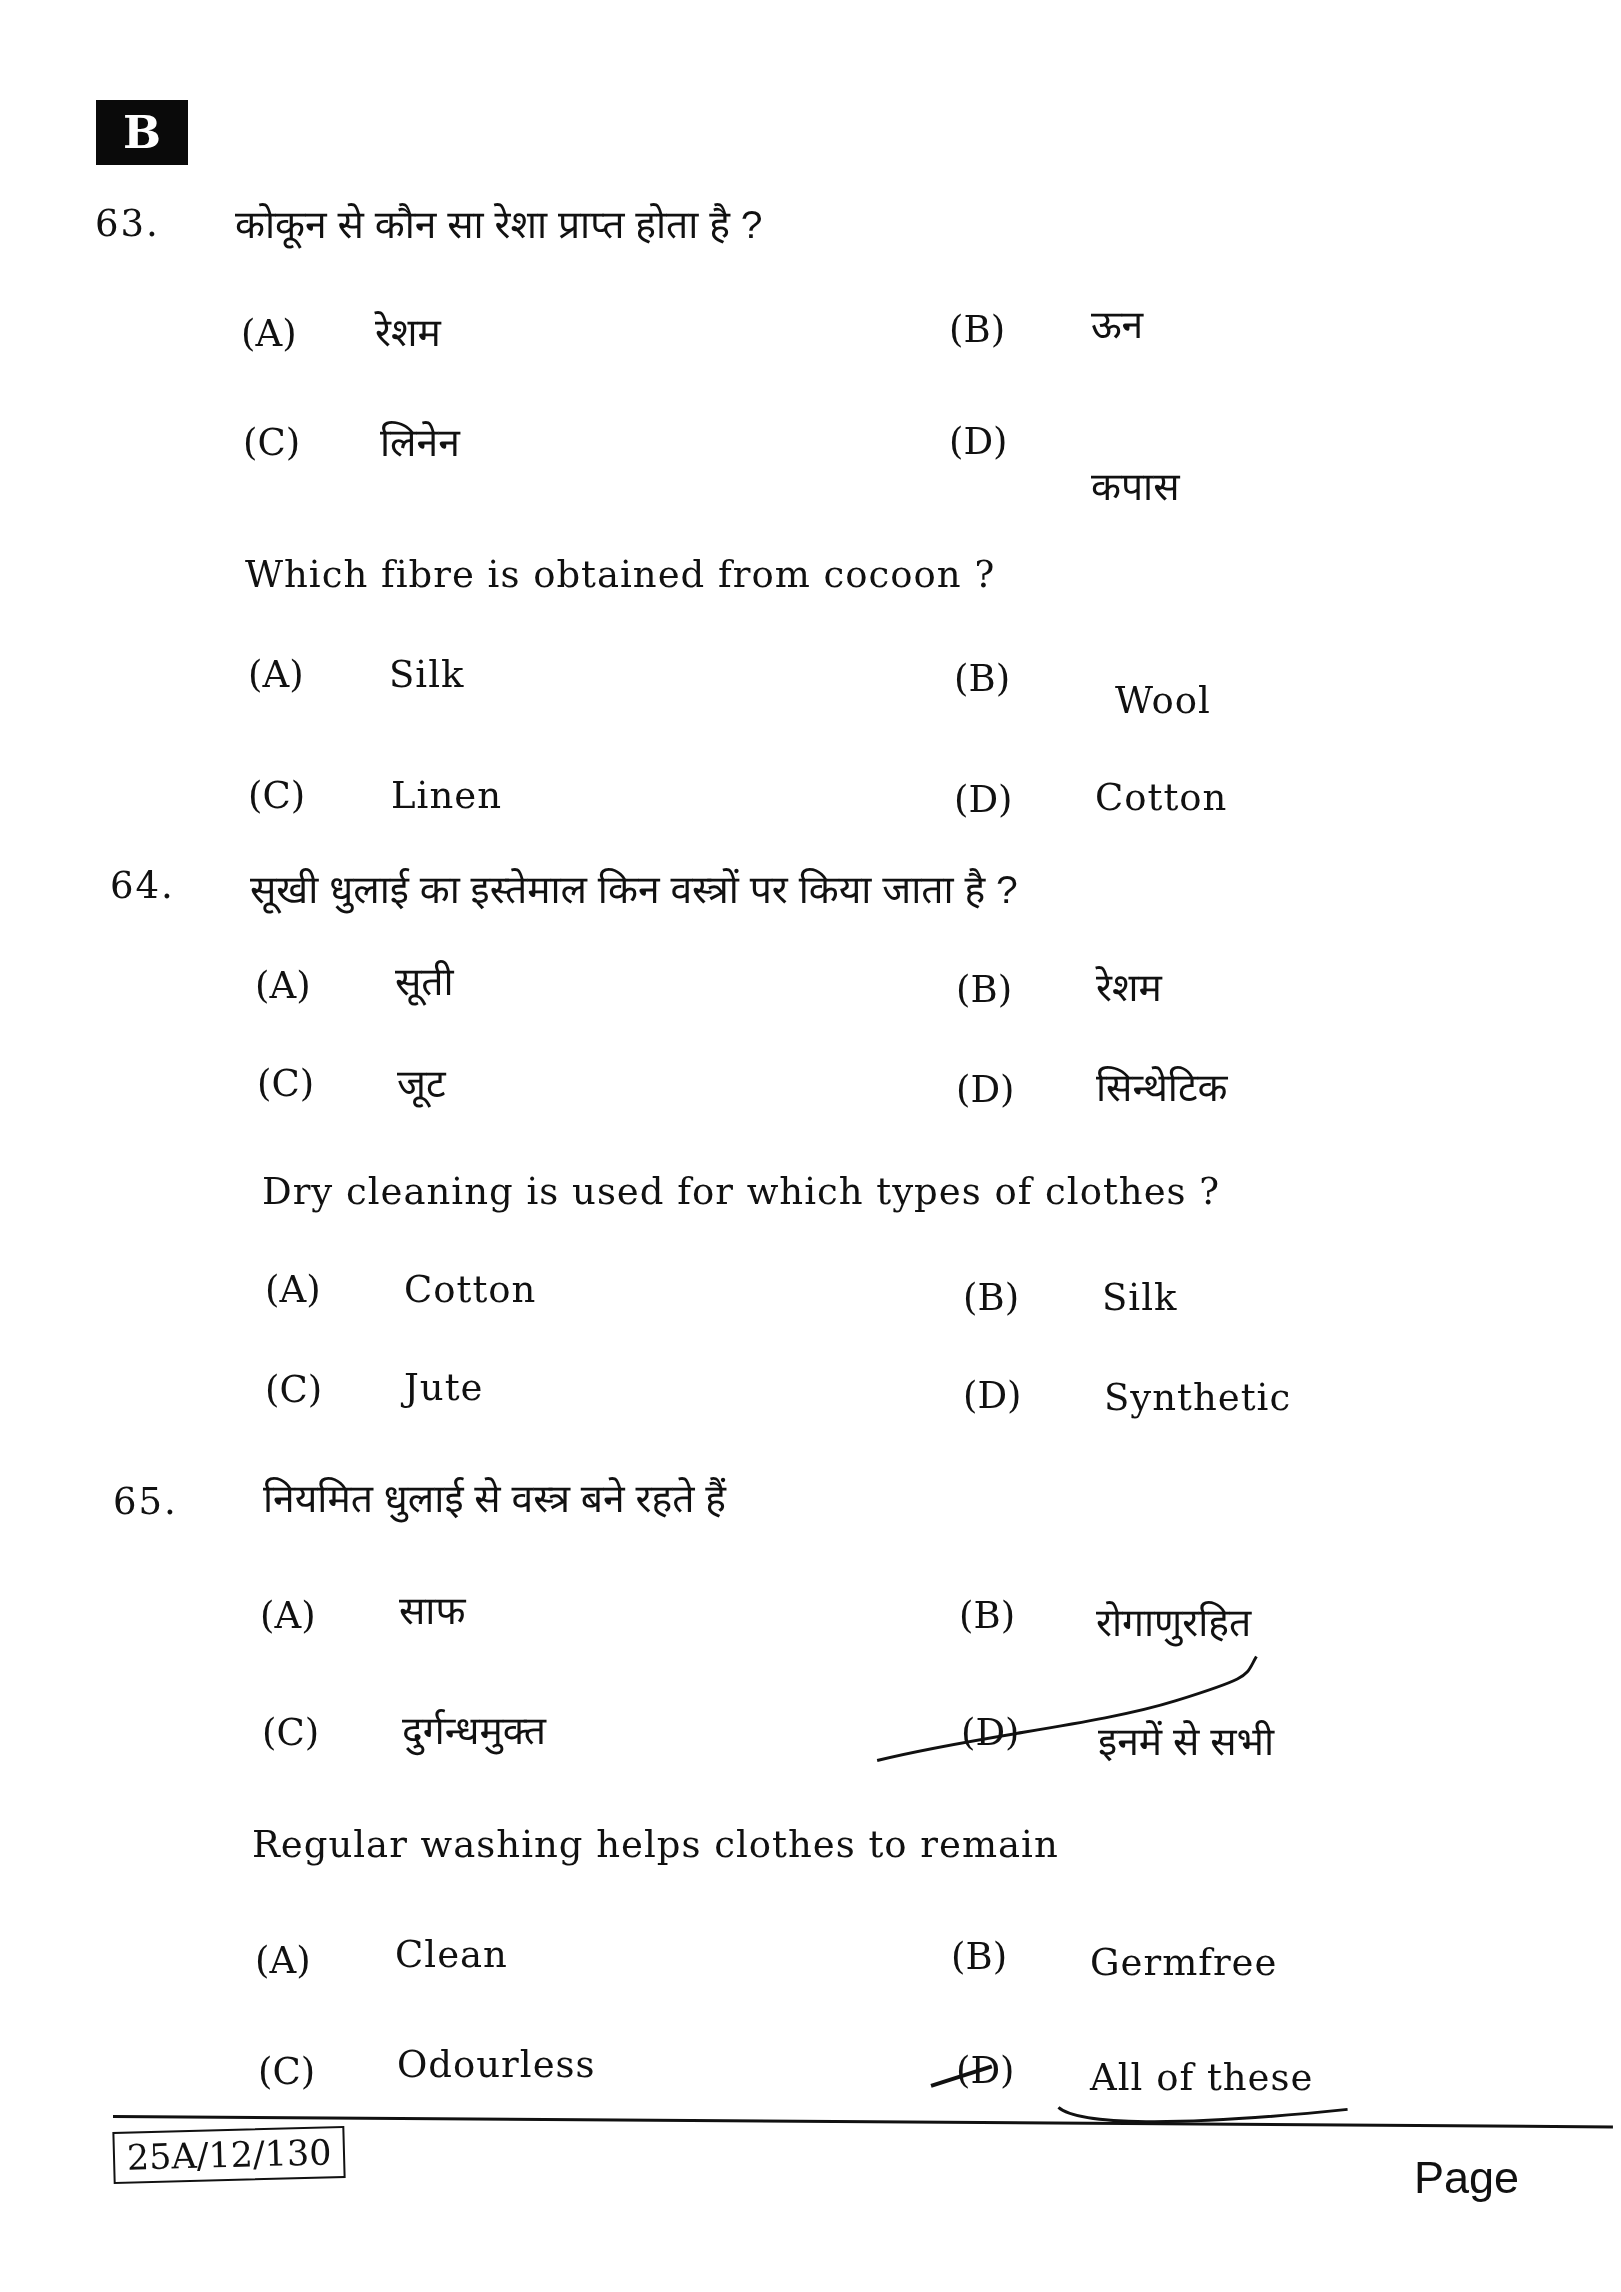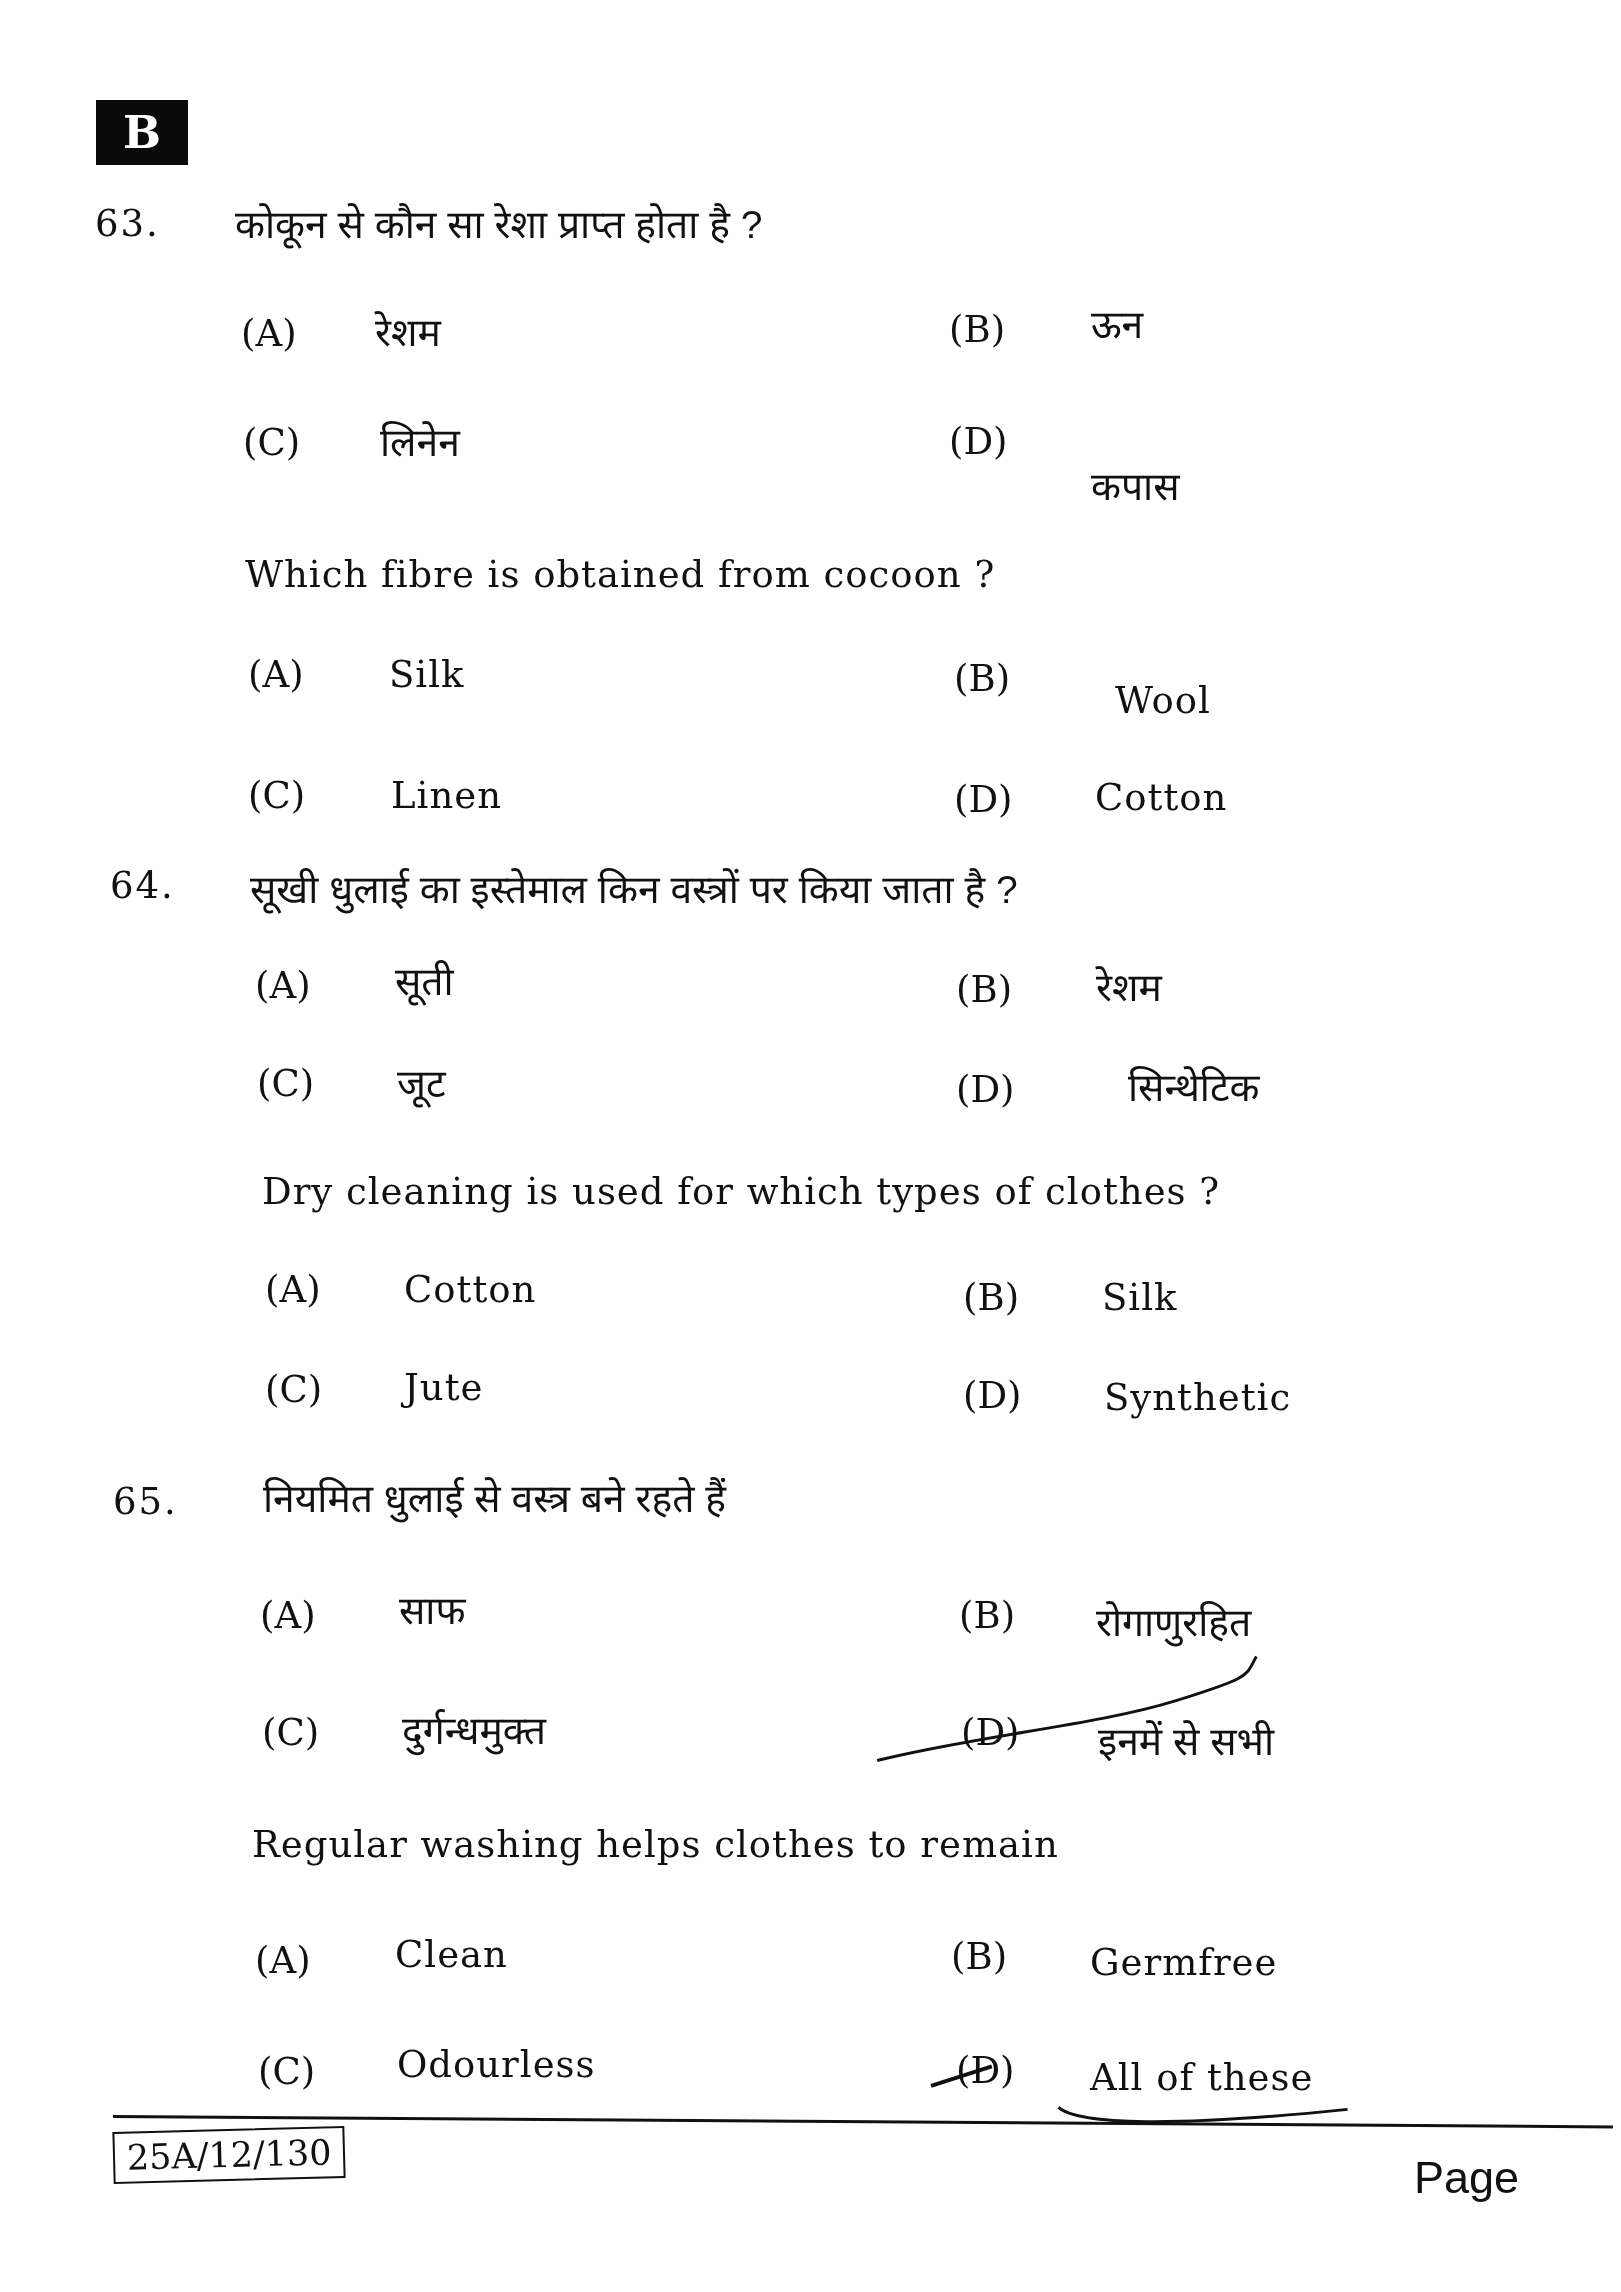--- a/index.html
+++ b/index.html
@@ -57,21 +57,21 @@
   <div class="abs qnum" style="left:110px; top:864px;">64.</div>
   <div class="abs qtext-hi" style="left:250px; top:861px;">सूखी धुलाई का इस्तेमाल किन वस्त्रों पर किया जाता है ?</div>
 
   <div class="abs opt-label" style="left:255px; top:964px;">(A)</div>
   <div class="abs opt-hi" style="left:395px; top:953px;">सूती</div>
   <div class="abs opt-label" style="left:956px; top:968px;">(B)</div>
   <div class="abs opt-hi" style="left:1096px; top:959px;">रेशम</div>
   <div class="abs opt-label" style="left:257px; top:1062px;">(C)</div>
   <div class="abs opt-hi" style="left:397px; top:1055px;">जूट</div>
   <div class="abs opt-label" style="left:956px; top:1068px;">(D)</div>
-  <div class="abs opt-hi" style="left:1128px; top:1059px;">सिन्थेटिक</div>
+  <div class="abs opt-hi" style="left:1096px; top:1059px;">सिन्थेटिक</div>
 
   <div class="abs qtext-en" style="left:262px; top:1170px;">Dry cleaning is used for which types of clothes ?</div>
   <div class="abs opt-label" style="left:265px; top:1268px;">(A)</div>
   <div class="abs opt-en" style="left:404px; top:1268px;">Cotton</div>
   <div class="abs opt-label" style="left:963px; top:1276px;">(B)</div>
   <div class="abs opt-en" style="left:1102px; top:1276px;">Silk</div>
   <div class="abs opt-label" style="left:265px; top:1368px;">(C)</div>
   <div class="abs opt-en" style="left:404px; top:1366px;">Jute</div>
   <div class="abs opt-label" style="left:963px; top:1374px;">(D)</div>
   <div class="abs opt-en" style="left:1104px; top:1376px;">Synthetic</div>

